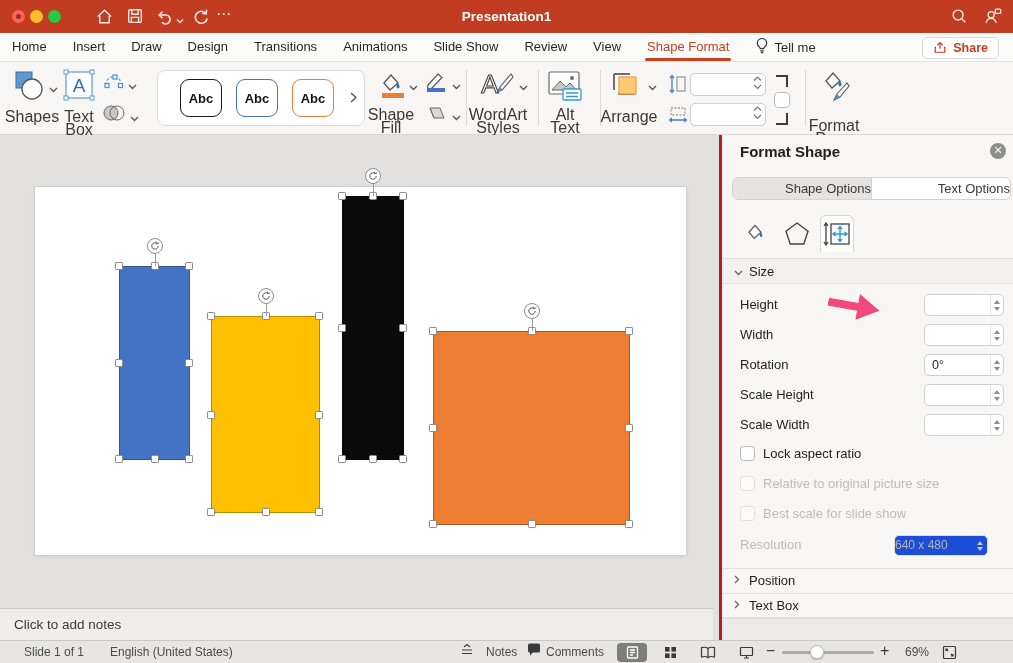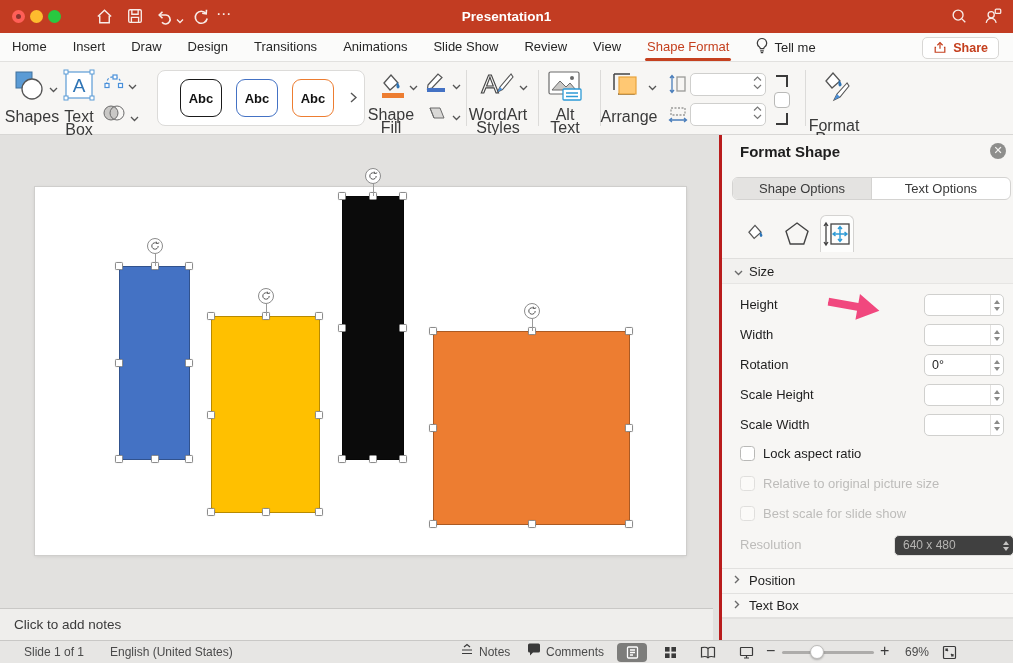--- a/index.html
+++ b/index.html
@@ -50,37 +50,37 @@
   .viewbtn { position:absolute; top:2px; width:30px; height:19px; border-radius:4px; display:flex; align-items:center; justify-content:center; }
   .viewbtn.sel { background:#7D7D7B; }
   .zoom-track { position:absolute; top:10px; width:92px; height:3px; border-radius:2px; background:#ADACAA; }
   .zoom-knob { position:absolute; top:-6px; width:14px; height:14px; border-radius:50%; background:#fff; border:1px solid #BDBCBA; box-shadow:0 1px 2px rgba(0,0,0,.25); }
 
   
   .panel { position:absolute; left:719px; top:135px; width:300px; height:505px; background:#F7F6F4; border-left:3px solid #b91c1c; }
   .panel-title { position:absolute; left:18px; top:8px; font-size:15px; font-weight:bold; }
   .panel-close { position:absolute; right:13px; top:8px; width:16px; height:16px; border-radius:50%; background:#8E8E8C; color:#F7F6F4; font-size:11px; line-height:15px; text-align:center; }
   .opt-tabs { position:absolute; left:10px; top:42px; width:279px; height:23px; border:1px solid #D4D3D1; border-radius:6px; display:flex; background:#fff; overflow:hidden; font-size:13px; }
-  .opt-tab { flex:1; text-align:center; line-height:22px; color:#3A3A3A; }
+  .opt-tab { flex:1; text-align:right; line-height:22px; color:#3A3A3A; }
   .opt-tab.sel { background:#E4E3E1; border-right:1px solid #D4D3D1; }
   .icon-tab { position:absolute; top:80px; width:34px; height:37px; display:flex; align-items:center; justify-content:center; }
   .icon-tab.sel { background:#FDFDFC; border:1px solid #D4D3D1; border-bottom:none; border-radius:6px 6px 0 0; }
   .sec-header { position:absolute; left:0; width:300px; height:26px; background:#F2F1EF; border-top:1px solid #E0DFDD; border-bottom:1px solid #E6E5E3; line-height:25px; }
   .sec-chev { position:absolute; left:12px; top:0; color:#6b6b6b; font-size:10px; }
   .sec-label { position:absolute; left:27px; top:0; font-size:13px; color:#1e1e1e; }
   .frow-label { position:absolute; left:18px; font-size:13px; color:#1e1e1e; }
   .ffield { position:absolute; left:202px; width:80px; height:22px; background:#fff; border:1px solid #D0D0CE; border-radius:5px; font-size:12.5px; line-height:20px; padding-left:7px; color:#1e1e1e; }
   .ffield .spins { position:absolute; right:0; top:0; bottom:0; width:13px; border-left:1px solid #E3E2E0; display:flex; flex-direction:column; align-items:center; justify-content:center; gap:3px; }
   .tri-up { width:0; height:0; border-left:3.5px solid transparent; border-right:3.5px solid transparent; border-bottom:4.5px solid #8A8A88; }
   .tri-dn { width:0; height:0; border-left:3.5px solid transparent; border-right:3.5px solid transparent; border-top:4.5px solid #8A8A88; }
   .pcheck { position:absolute; left:18px; width:15px; height:15px; background:#fff; border:1px solid #B9B9B7; border-radius:3.5px; }
   .pcheck.dis { border-color:#E0DFDD; background:#FBFAF8; }
   .plabel { position:absolute; left:41px; font-size:13px; }
   .plabel.dis, .dis-text { color:#BDBCBA; }
-  .res-field { position:absolute; left:172px; width:120px; height:21px; background:#404040; border:1px solid #E0DFDD; border-radius:5px; color:#B5B4B2; font-size:12px; line-height:19px; padding-left:8px; }
+  .res-field { position:absolute; left:172px; width:94px; height:21px; background:#1d4ed8; border:1px solid #E0DFDD; border-radius:5px; color:#B5B4B2; font-size:12px; line-height:19px; }
   .collapse-row { position:absolute; left:0; width:300px; height:25px; background:#F7F6F4; border-top:1px solid #E2E1DF; line-height:24px; }
   .panel-filler { position:absolute; left:0; top:483px; width:300px; height:22px; background:#ECEBE9; border-top:1px solid #E2E1DF; }
 </style>
 </head>
 <body>
 
 <div class="app">
 
   <div class="titlebar" style="background: rgb(194, 60, 34);">
     <div class="tl" style="left: 12px; background: rgb(255, 95, 87);">
@@ -422,21 +422,21 @@
   </div>
 
   <div class="notes">
     <span>Click to add notes</span>
   </div>
 
   <div class="statusbar">
     <span class="sb-item" style="left:24px;">Slide 1 of 1</span>
     <span class="sb-item" style="left:110px;">English (United States)</span>
 
-    <span class="sb-item" style="left:460px;display:flex;align-items:center;gap:5px;">
+    <span class="sb-item" style="left:460px;display:flex;align-items:center;gap:12px;">
       <span><svg width="14" height="13" viewBox="0 0 14 13" fill="none" stroke="#3a3a3a" stroke-width="1.2">
             <path d="M4 4 L7 1.5 L10 4"></path>
             <path d="M2 7 H12 M2 10.5 H12"></path>
           </svg></span>
       <span>Notes</span>
     </span>
     <span class="sb-item" style="left:527px;display:flex;align-items:center;gap:5px;">
       <span><svg width="14" height="13" viewBox="0 0 14 13">
             <path d="M1 2 a1.5 1.5 0 0 1 1.5-1.5 h9 A1.5 1.5 0 0 1 13 2 v6 a1.5 1.5 0 0 1 -1.5 1.5 H6 L3 12.5 V9.5 H2.5 A1.5 1.5 0 0 1 1 8 Z" fill="#3a3a3a"></path>
           </svg></span>

